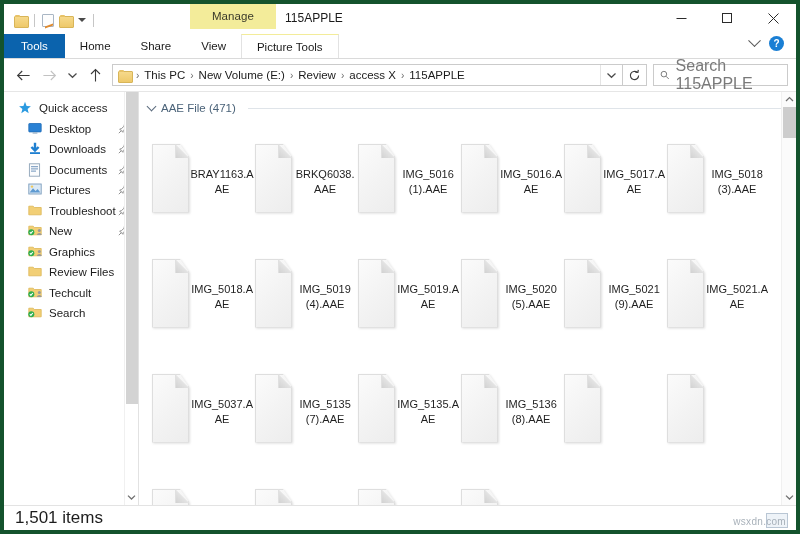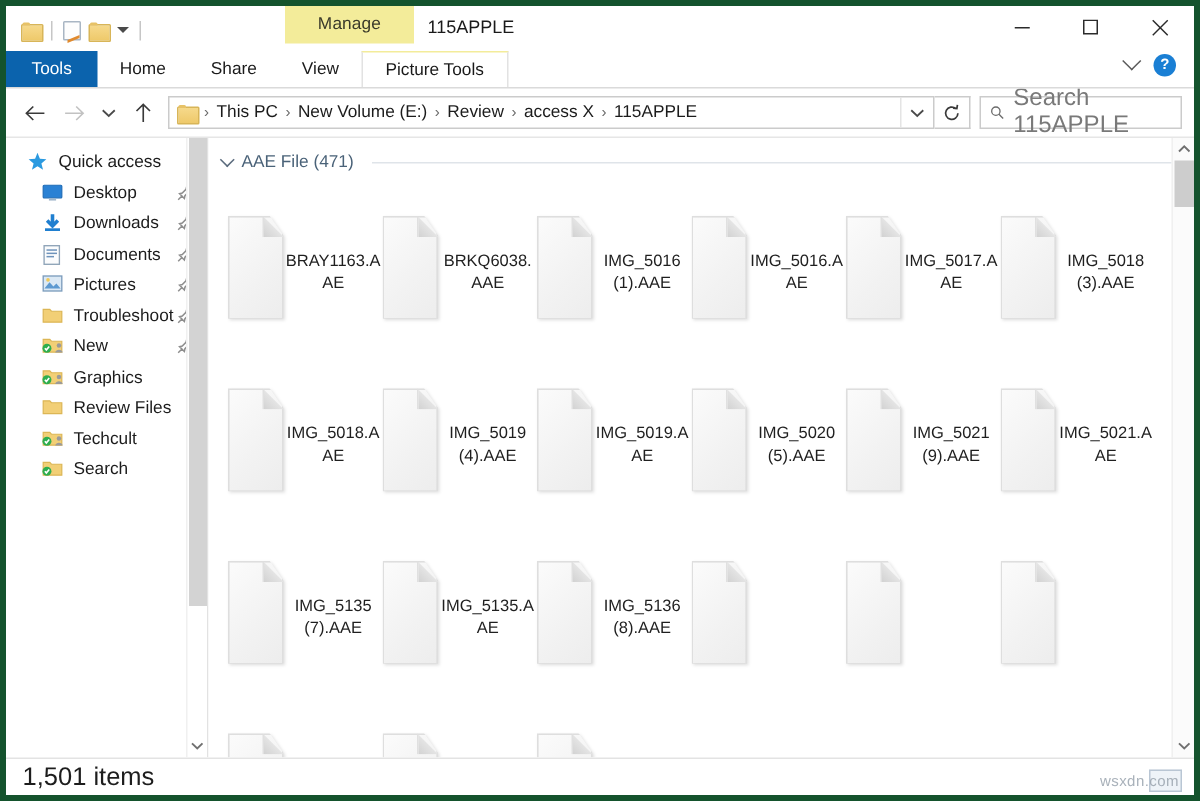--- a/index.html
+++ b/index.html
@@ -676,20 +676,27 @@
               <div class="sheet"></div>
               <div class="fold"></div>
             </div>
           <div class="fname">IMG_5021.AAE</div>
         </div>
         <div class="cell">
           <div class="filepage">
               <div class="sheet"></div>
               <div class="fold"></div>
             </div>
+          <div class="fname">IMG_5037.AAE</div>
+        </div>
+        <div class="cell">
+          <div class="filepage">
+              <div class="sheet"></div>
+              <div class="fold"></div>
+            </div>
           <div class="fname">IMG_5135 (7).AAE</div>
         </div>
         <div class="cell">
           <div class="filepage">
               <div class="sheet"></div>
               <div class="fold"></div>
             </div>
           <div class="fname">IMG_5135.AAE</div>
         </div>
         <div class="cell">

